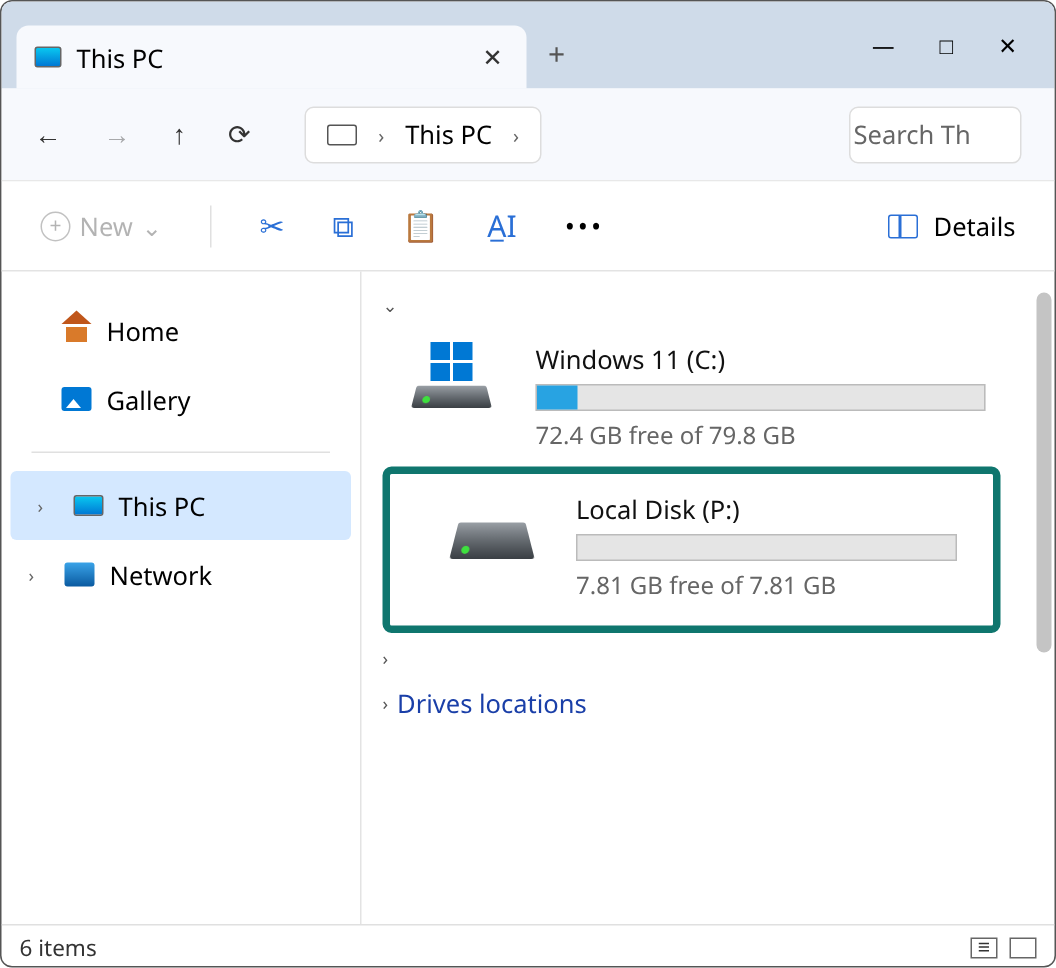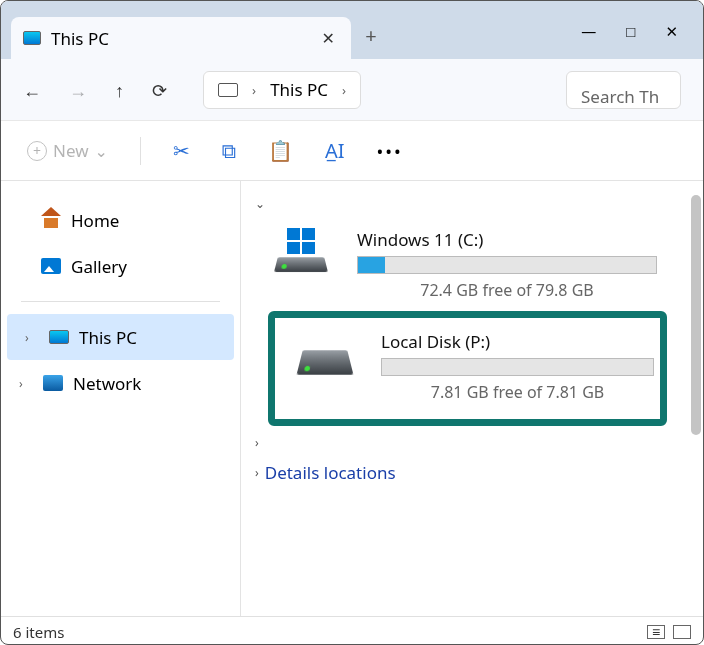--- a/index.html
+++ b/index.html
@@ -16,21 +16,21 @@
 .winctrls span { font-size: 15px; }
 
 
 .navbar { height: 62px; background: #f7f9fd; display: flex; align-items: center; gap: 28px; padding: 0 22px; border-bottom: 1px solid #e8e8e8; }
 .nav-disabled { opacity: .4; }
 .nav-icon { font-size: 18px; color: #333; }
 .addressbar { display: flex; align-items: center; gap: 14px; background: #fff; border: 1px solid #ddd; border-radius: 6px; height: 38px; padding: 0 14px; margin-left: 8px; }
 .addressbar .monitor-icon { width: 20px; height: 14px; border: 1.5px solid #555; border-radius: 2px; }
 .addressbar .crumb-sep { font-size: 13px; color: #666; }
 .addressbar .crumb { font-size: 17px; }
-.searchbox { margin-left: auto; background: #fff; border: 1px solid #ddd; border-radius: 6px; height: 38px; padding: 0 14px; display: flex; align-items: flex-end; font-size: 17px; color: #666; width: 115px; overflow: hidden; white-space: nowrap; }
+.searchbox { margin-left: auto; background: #fff; border: 1px solid #ddd; border-radius: 6px; height: 38px; padding: 0 2px; display: flex; align-items: center; font-size: 17px; color: #666; width: 115px; overflow: hidden; white-space: nowrap; }
 
 
 .toolbar { height: 60px; display: flex; align-items: center; gap: 32px; padding: 0 26px; border-bottom: 1px solid #e3e3e3; background: #fff; }
 .tool-disabled { opacity: .4; color: #444; display: flex; align-items: center; gap: 6px; }
 .tool-new-icon { width: 20px; height: 20px; border: 1.5px solid #666; border-radius: 50%; display: flex; align-items: center; justify-content: center; font-size: 14px; }
 .tool-sep { width: 1px; height: 28px; background: #e0e0e0; }
 .tool-icon { color: #2a6fd6; font-size: 20px; }
 .tool-more { font-size: 18px; letter-spacing: 2px; }
 .tool-details { margin-left: auto; display: flex; align-items: center; gap: 10px; font-size: 17px; }
 .detail-icon { width: 20px; height: 16px; border: 1.5px solid #2a6fd6; border-radius: 2px; position: relative; }
@@ -59,22 +59,22 @@
 .drive { display: flex; gap: 28px; padding: 6px 6px 10px 22px; }
 .drive-icon { width: 56px; height: 44px; display: flex; flex-direction: column; align-items: center; justify-content: flex-end; gap: 2px; }
 .win-logo { width: 28px; height: 28px; display: grid; grid-template-columns: 1fr 1fr; grid-template-rows: 1fr 1fr; gap: 2px; }
 .win-logo span { background: #0078d4; }
 .disk-shape { width: 50px; height: 18px; background: linear-gradient(#9aa0a6, #3a3f44); border-radius: 2px; position: relative; transform: perspective(40px) rotateX(22deg); }
 .disk-shape::after { content: ""; position: absolute; left: 6px; bottom: 3px; width: 5px; height: 5px; background: #3ee03e; border-radius: 50%; }
 .drive-body { flex: 1; max-width: 300px; }
 .drive-name { font-size: 17px; margin-bottom: 5px; color: #111; }
 .bar { height: 18px; background: #e5e5e5; border: 1px solid #bbb; margin-bottom: 5px; position: relative; }
 .bar-fill { height: 100%; background: #28a3e2; }
-.drive-free { font-size: 16px; color: #666; text-align: center; }
-.redbox { border: 7px solid #0f766e; border-radius: 6px; padding: 6px 0; margin: 0 26px 8px 17px; }
+.drive-free { font-size: 16px; color: #666; }
+.redbox { border: 5px solid #0f766e; border-radius: 6px; padding: 6px 18px; margin: 0 26px 8px 4px; }
 
 
 .statusbar { height: 30px; border-top: 1px solid #e0e0e0; display: flex; align-items: center; padding: 0 12px; font-size: 15px; color: #333; }
 .statusbar .spacer { flex: 1; }
 .view-icons { display: flex; gap: 8px; }
 .vi { width: 18px; height: 14px; border: 1px solid #666; }
 .vi.list::before { content: "≡"; font-size: 14px; display: block; margin-top: -4px; text-align: center; }
 </style>
 </head>
 <body>
@@ -114,20 +114,24 @@
     <span class="tool-new-icon">+</span>
     <span style="font-size:17px">New</span>
     <span>⌄</span>
   </div>
   <span class="tool-sep"></span>
   <span class="tool-icon">✂</span>
   <span class="tool-icon">⧉</span>
   <span class="tool-icon">📋</span>
   <span class="tool-icon">A̲I</span>
   <span class="tool-more">•••</span>
+  <div class="tool-details">
+    <span class="detail-icon"></span>
+    <span>Details</span>
+  </div>
 </div>
 
 <div class="main">
   <div class="sidebar">
     <div class="sb-item">
       <span class="home-icon"></span>
       <span>Home</span>
     </div>
     <div class="sb-item">
       <span class="gallery-icon"></span>
@@ -185,21 +189,21 @@
           <div class="drive-free">7.81 GB free of 7.81 GB</div>
         </div>
       </div>
     </div>
 
     <div class="section-header">
       <span class="sec-chev">›</span>
     </div>
     <div class="section-header" style="margin-top:8px">
       <span class="sec-chev">›</span>
-      <span>Details locations</span>
+      <span>Drives locations</span>
     </div>
   </div>
 </div>
 
 <div class="statusbar">
   <span>6 items</span>
   <span class="spacer"></span>
   <div class="view-icons">
     <span class="vi list"></span>
     <span class="vi"></span>

